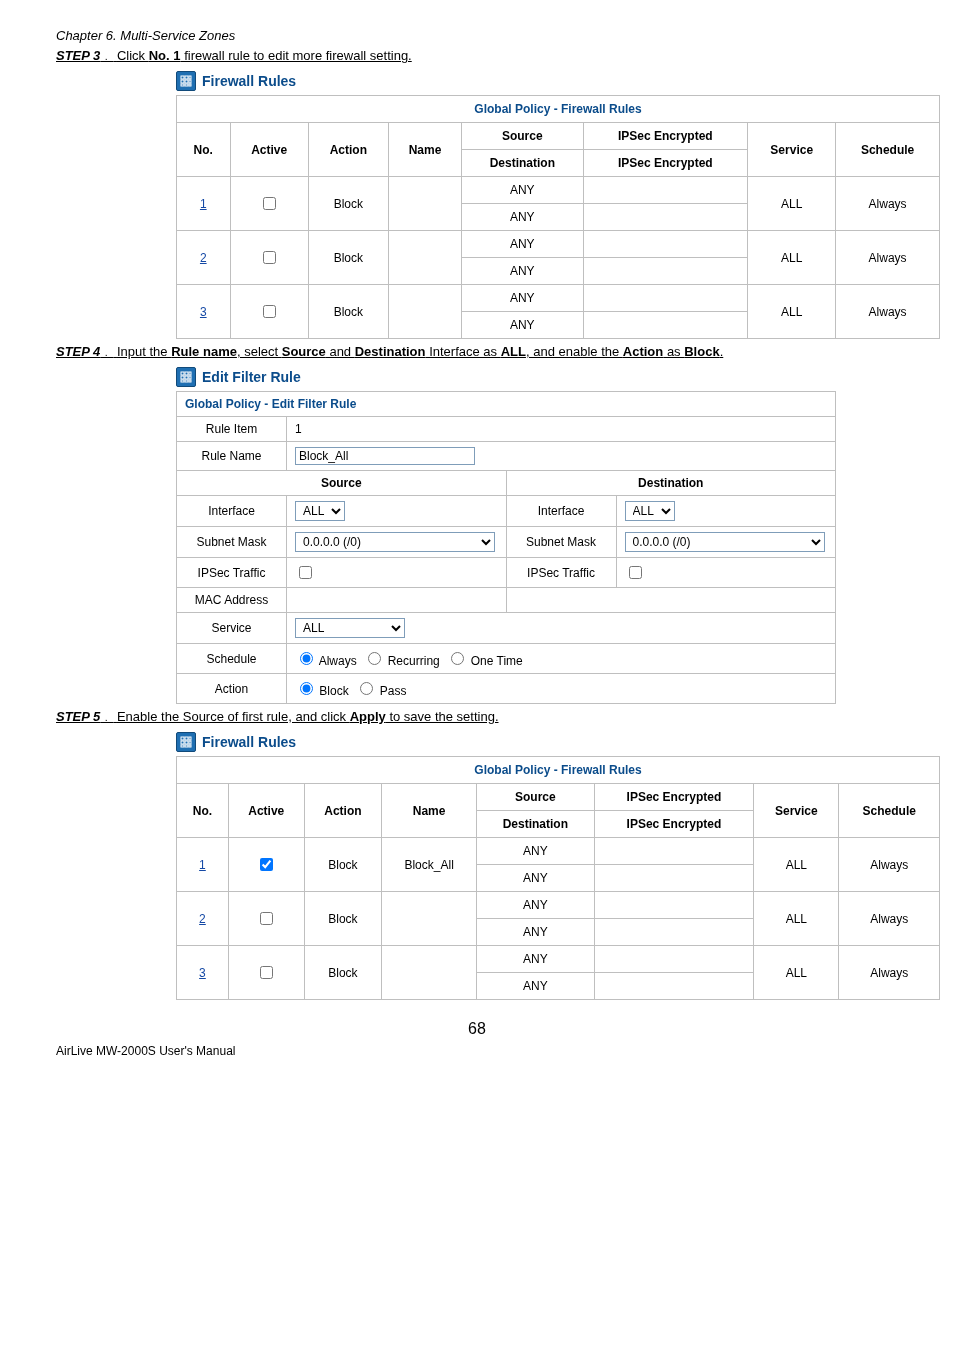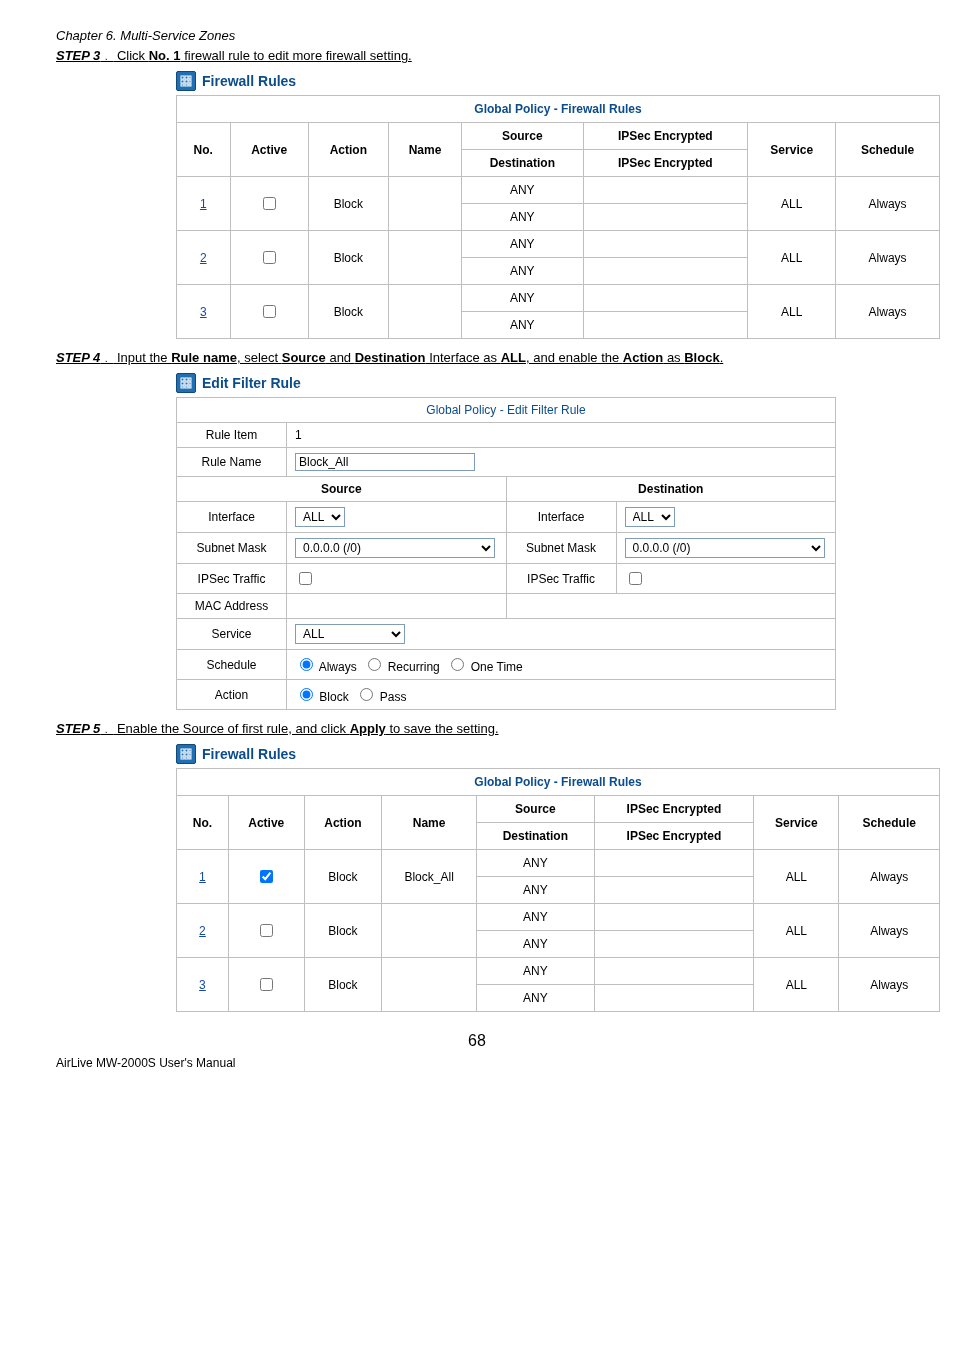--- a/index.html
+++ b/index.html
@@ -14,21 +14,21 @@
   }
   .chapter {
     font-style: italic;
     margin-bottom: 4px;
   }
   .step-line { margin: 3px 0 6px 0; text-decoration: underline; }
   .step-line b { font-weight: bold; font-style: normal; }
   .step-label { font-weight: bold; font-style: italic; }
   .cjk { font-style: normal; }
 
-  .section { margin-left: 120px; margin-bottom: 10px; }
+  .section { margin-left: 120px; margin-bottom: 4px; }
   .section-header {
     display: flex;
     align-items: center;
     gap: 6px;
     margin-bottom: 4px;
   }
   .grid-icon {
     width: 20px; height: 20px;
     background: #1f6fb2;
     border: 1px solid #114a7a;
@@ -72,21 +72,21 @@
     width: 660px;
     border: 1px solid #bfbfbf;
   }
   table.edit th, table.edit td {
     border: 1px solid #bfbfbf;
     padding: 5px 8px;
     font-size: 12px;
     background: #fff;
     vertical-align: middle;
   }
-  table.edit th { font-weight: normal; text-align: center; }
+  table.edit th { font-weight: bold; text-align: left; }
   .label-cell { font-weight: normal; text-align: center; width:110px; }
   .subhead { font-weight: bold; text-align: center; }
   .caption-edit th {
     background: #fff;
     color: #0b4c8b;
     font-weight: bold;
     font-size: 13px;
     padding: 8px;
   }
   select, input[type=text] {

